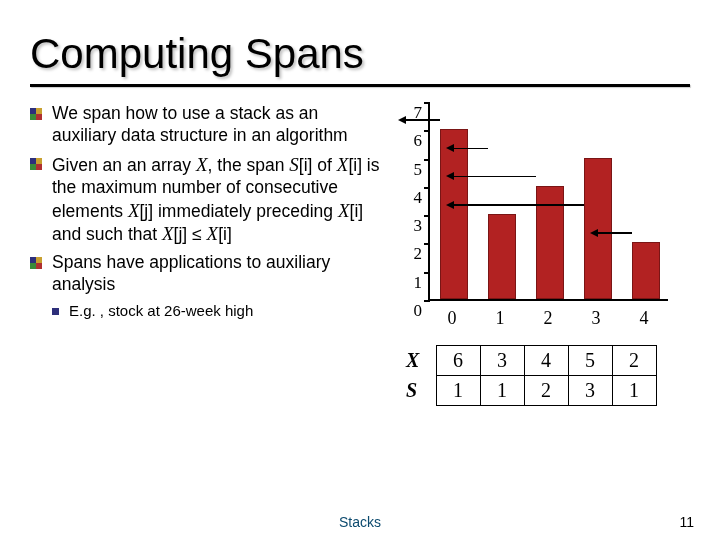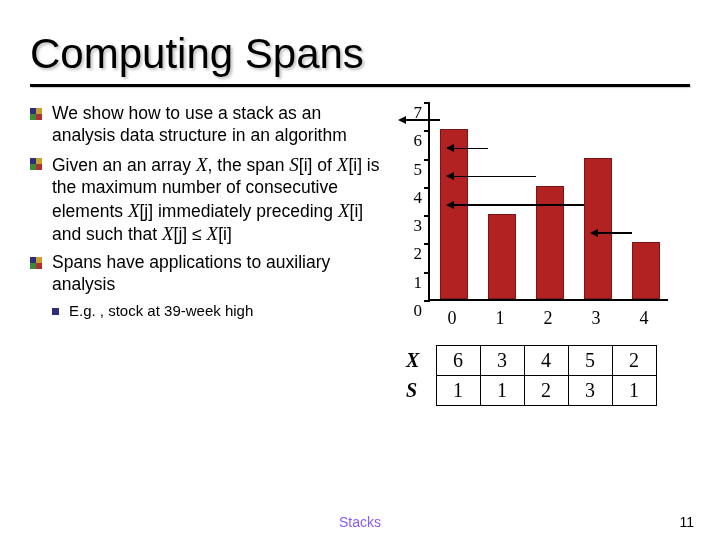--- a/index.html
+++ b/index.html
@@ -145,21 +145,21 @@
     width: 30px;
     text-align: left;
     padding-right: 6px;
   }
   .footer-c {
     position: absolute;
     bottom: 10px;
     left: 0; right: 0;
     text-align: center;
     font-size: 14px;
-    color: #8b5cf6;
+    color: #0c4a6e;
   }
   .footer-r {
     position: absolute;
     bottom: 10px;
     right: 26px;
     font-size: 14px;
   }
 </style>
 </head>
 <body>
@@ -167,41 +167,41 @@
 <div class="title">Computing Spans</div>
 <div class="underline"></div>
 
 <div class="content">
   <div class="left">
     <div class="bullet-row">
       <div class="bullet-icon">
           <span class="y"></span>
           <span class="g"></span>
         </div>
-      <div>We show how to use a stack as an analysis data structure in an algorithm</div>
+      <div>We span how to use a stack as an auxiliary data structure in an algorithm</div>
     </div>
     <div class="bullet-row">
       <div class="bullet-icon">
           <span class="y"></span>
           <span class="g"></span>
         </div>
       <div>
         <span>Given an an array </span><span class="it">X</span><span>, the span </span><span class="it">S</span><span>[i]</span><span> of </span><span class="it">X</span><span>[i]</span><span> is the maximum number of consecutive elements </span><span class="it">X</span><span>[j]</span><span> immediately preceding </span><span class="it">X</span><span>[i]</span><span> and such that </span><span class="it">X</span><span>[j]</span><span> ≤ </span><span class="it">X</span><span>[i]</span>
       </div>
     </div>
     <div class="bullet-row">
       <div class="bullet-icon">
           <span class="y"></span>
           <span class="g"></span>
         </div>
       <div>Spans have applications to auxiliary analysis</div>
     </div>
     <div class="sub-row">
       <div class="sq"></div>
-      <div>E.g. , stock at 39-week high</div>
+      <div>E.g. , stock at 26-week high</div>
     </div>
   </div>
 
   <div class="right">
     <div class="chart">
       <div class="plot" id="plot">
           <div class="bar" style="left: 10px; height: 169.714px;"></div>
           <div class="bar" style="left: 58px; height: 84.8571px;"></div>
           <div class="bar" style="left: 106px; height: 113.143px;"></div>
           <div class="bar" style="left: 154px; height: 141.429px;"></div>

